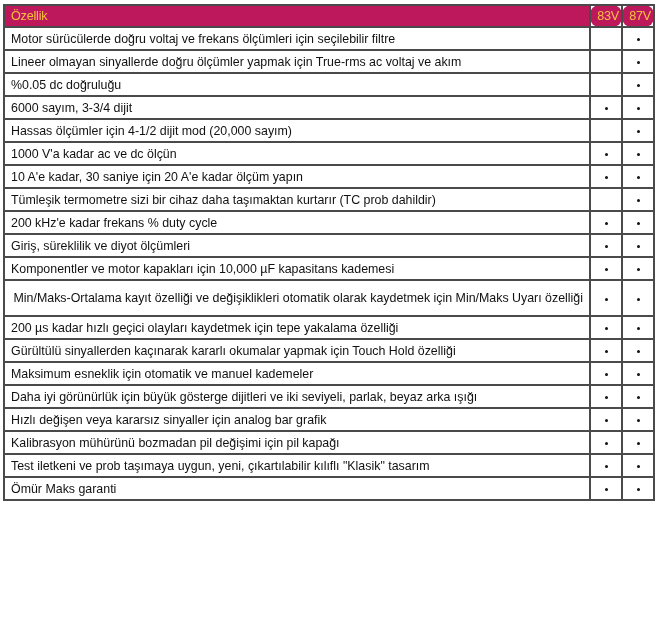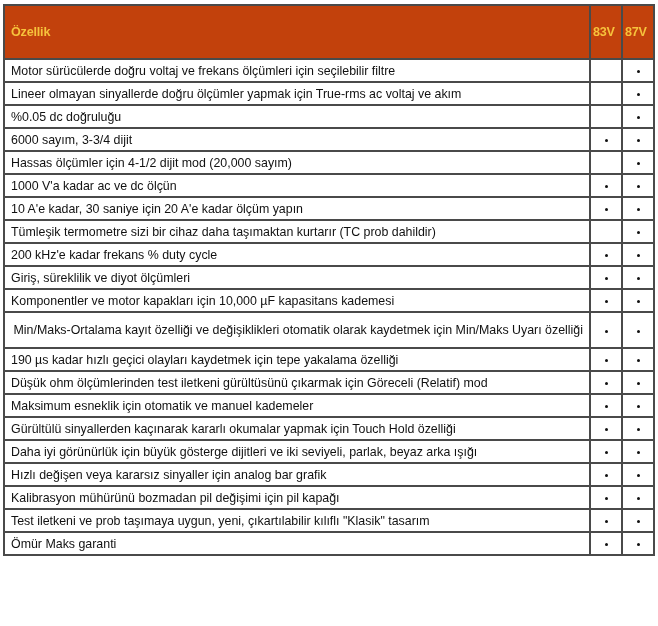--- a/index.html
+++ b/index.html
@@ -10,29 +10,29 @@
     border-collapse: collapse;
     font-size: 12.4px;
     color: #111;
   }
   table.spec td, table.spec th {
     border: 2px solid #4a4a4a;
     padding: 0 6px;
     height: 21px;
   }
   table.spec th {
-    background: #c2410c;
+    background: #be185d;
     color: #f6c23c;
-    font-weight: bold;
+    font-weight: normal;
     text-align: left;
     height: 20px;
     font-size: 12.6px;
     letter-spacing: -0.2px;
   }
-  table.spec th.model { text-align: left; padding: 16px 2px; }
+  table.spec th.model { text-align: right; padding: 0 2px; border-radius: 9px; }
   table.spec td.feat { line-height: 14px; }
   table.spec td.mark { width: 30px; text-align: center; padding: 0; font-size: 11px; }
   .dot { display: inline-block; width: 3px; height: 3px; background: #111; border-radius: 50%; vertical-align: middle; }
   tr.tall td { height: 34px; text-align: right; }
 </style>
 </head>
 <body>
 
 <table class="spec">
   <thead>
@@ -97,36 +97,31 @@
         <td class="feat">Komponentler ve motor kapakları için 10,000 µF kapasitans kademesi</td>
         <td class="mark"><span class="dot"></span></td>
         <td class="mark"><span class="dot"></span></td>
       </tr>
       <tr class="tall">
         <td class="feat">Min/Maks-Ortalama kayıt özelliği ve değişiklikleri otomatik olarak kaydetmek için Min/Maks Uyarı özelliği</td>
         <td class="mark"><span class="dot"></span></td>
         <td class="mark"><span class="dot"></span></td>
       </tr>
       <tr>
-        <td class="feat">190 µs kadar hızlı geçici olayları kaydetmek için tepe yakalama özelliği</td>
+        <td class="feat">200 µs kadar hızlı geçici olayları kaydetmek için tepe yakalama özelliği</td>
         <td class="mark"><span class="dot"></span></td>
         <td class="mark"><span class="dot"></span></td>
       </tr>
       <tr>
-        <td class="feat">Düşük ohm ölçümlerinden test iletkeni gürültüsünü çıkarmak için Göreceli (Relatif) mod</td>
+        <td class="feat">Gürültülü sinyallerden kaçınarak kararlı okumalar yapmak için Touch Hold özelliği</td>
         <td class="mark"><span class="dot"></span></td>
         <td class="mark"><span class="dot"></span></td>
       </tr>
       <tr>
         <td class="feat">Maksimum esneklik için otomatik ve manuel kademeler</td>
-        <td class="mark"><span class="dot"></span></td>
-        <td class="mark"><span class="dot"></span></td>
-      </tr>
-      <tr>
-        <td class="feat">Gürültülü sinyallerden kaçınarak kararlı okumalar yapmak için Touch Hold özelliği</td>
         <td class="mark"><span class="dot"></span></td>
         <td class="mark"><span class="dot"></span></td>
       </tr>
       <tr>
         <td class="feat">Daha iyi görünürlük için büyük gösterge dijitleri ve iki seviyeli, parlak, beyaz arka ışığı</td>
         <td class="mark"><span class="dot"></span></td>
         <td class="mark"><span class="dot"></span></td>
       </tr>
       <tr>
         <td class="feat">Hızlı değişen veya kararsız sinyaller için analog bar grafik</td>

